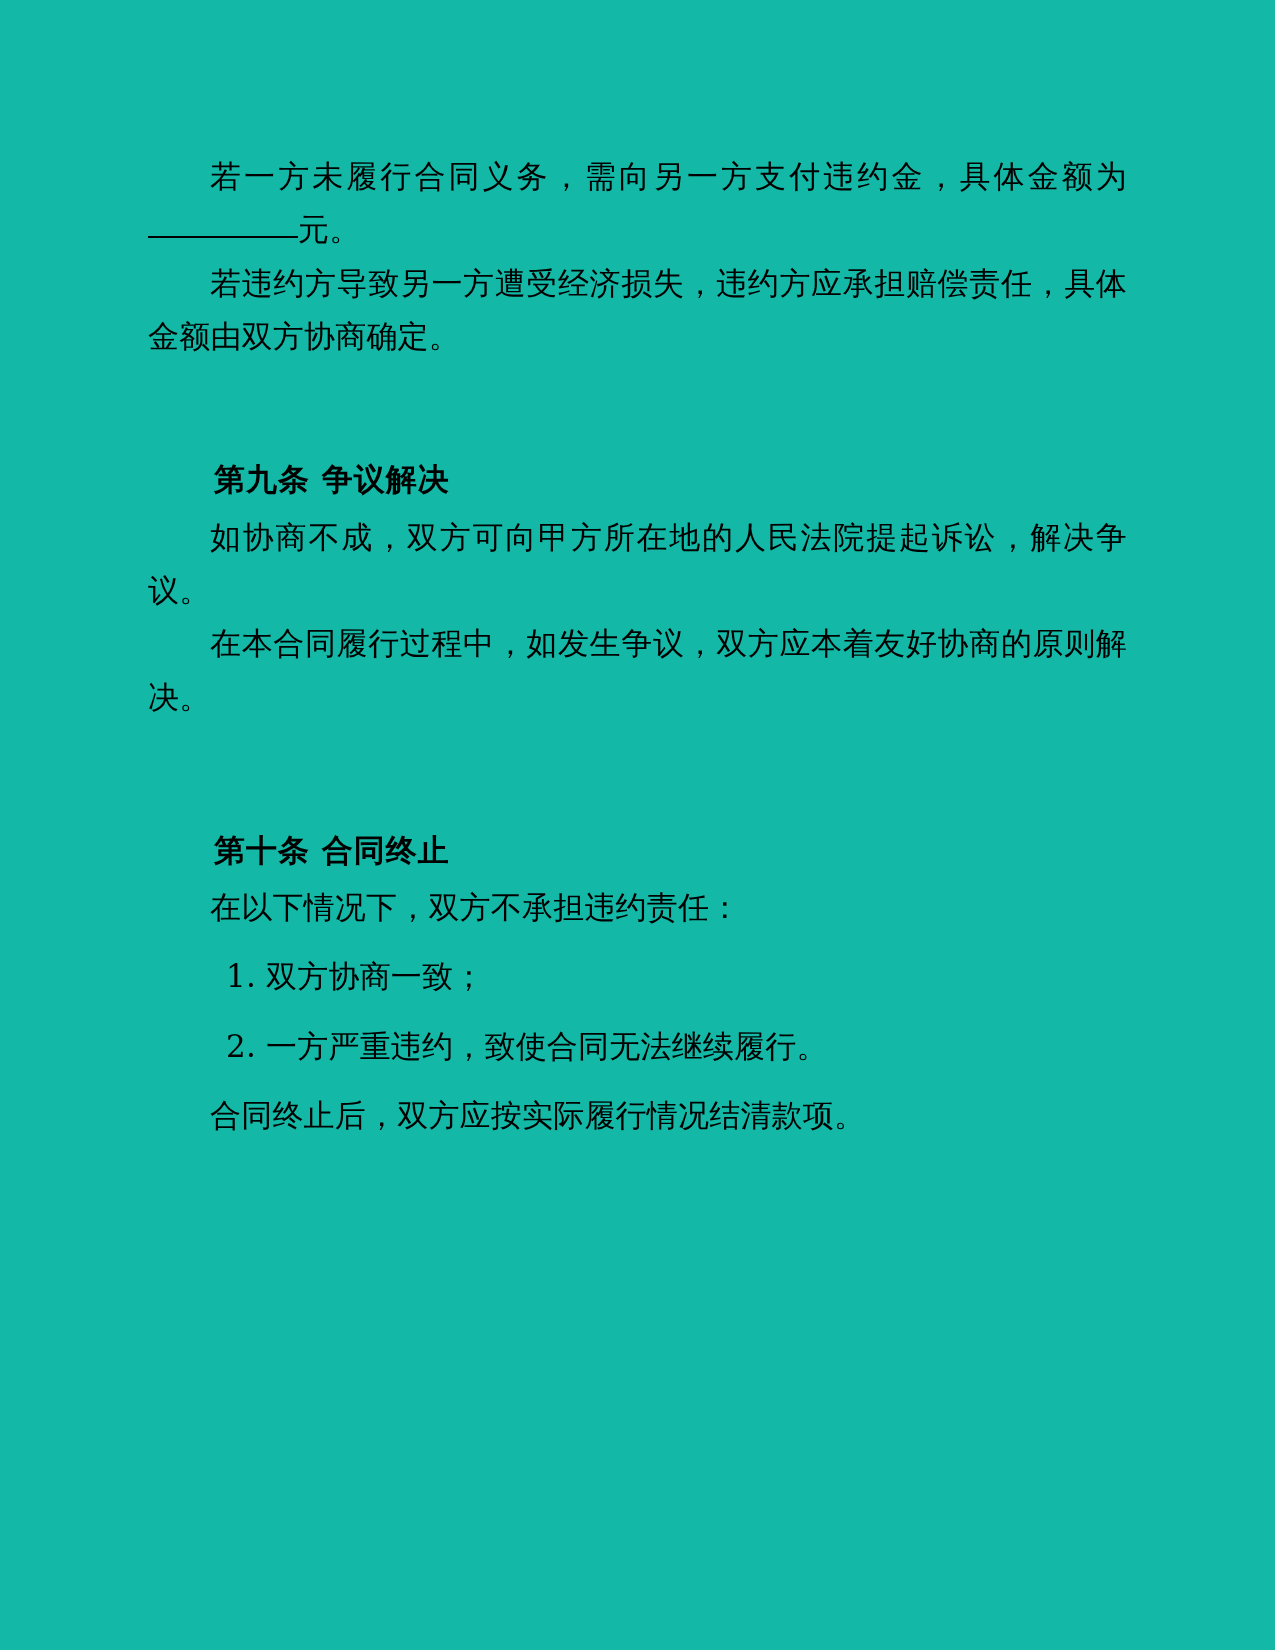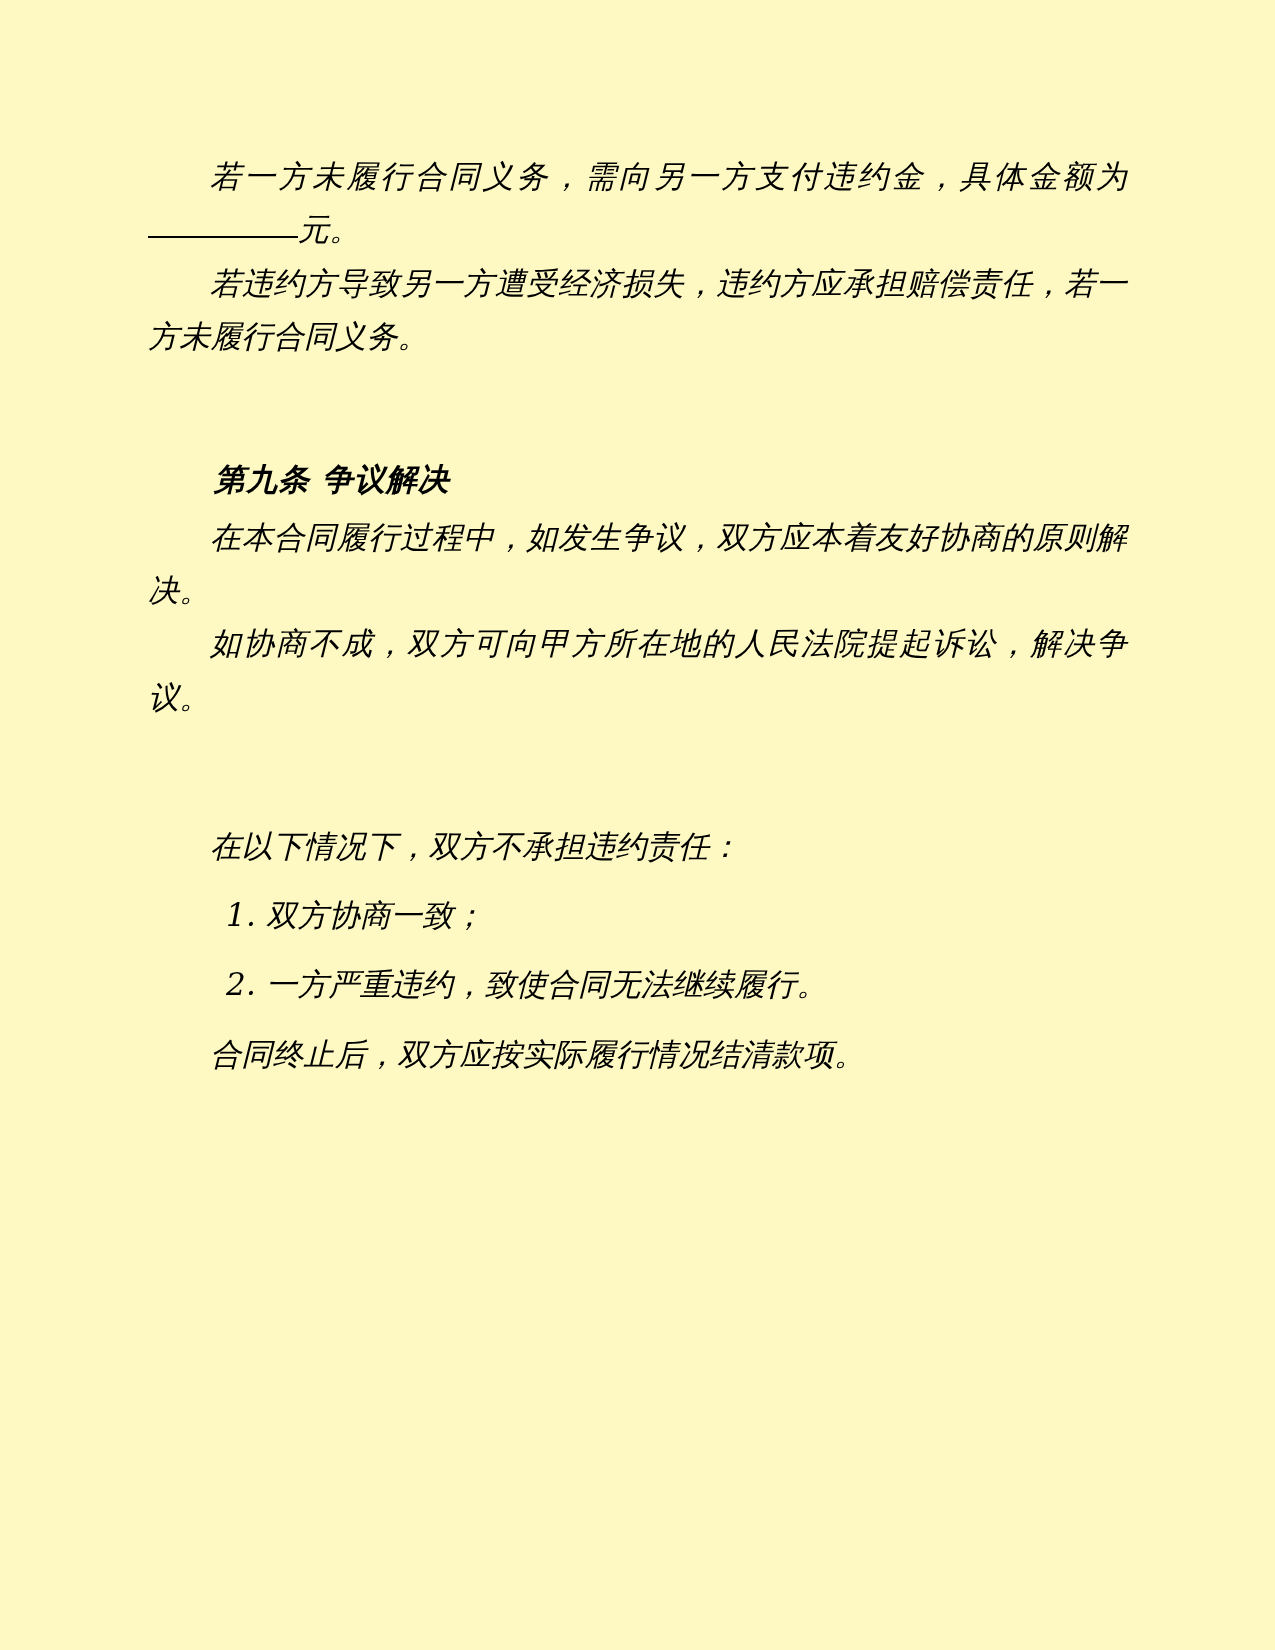--- a/index.html
+++ b/index.html
@@ -5,27 +5,26 @@
 <style>
   html, body {
     margin: 0;
     padding: 0;
     background: #ffffff;
   }
   .page {
     position: relative;
     width: 1275px;
     height: 1650px;
-    background: #fef9c3;
+    background: #14b8a6;
     margin: 0 auto;
     box-sizing: border-box;
     padding: 150px 148px 100px 148px;
     font-family: "DejaVu Serif", "Liberation Serif", serif;
     color: #000000;
-    font-style: italic;
   }
   .doc-body {
     font-size: 31px;
     line-height: 1.72;
     letter-spacing: 0.2px;
   }
   .para {
     margin: 0 0 0 0;
     text-indent: 2em;
     text-align: justify;
@@ -53,33 +52,34 @@
   }
 </style>
 </head>
 <body>
 
 <div class="page">
   <div class="doc-body">
 
     <p class="para"><span>若一方未履行合同义务，需向另一方支付违约金，具体金额为</span><span class="blank-line"></span><span>元。</span></p>
 
-    <p class="para">若违约方导致另一方遭受经济损失，违约方应承担赔偿责任，若一方未履行合同义务。</p>
+    <p class="para">若违约方导致另一方遭受经济损失，违约方应承担赔偿责任，具体金额由双方协商确定。</p>
 
 
     <div class="gap-lg"></div>
 
     <p class="heading">第九条 争议解决</p>
 
+    <p class="para">如协商不成，双方可向甲方所在地的人民法院提起诉讼，解决争议。</p>
+
     <p class="para">在本合同履行过程中，如发生争议，双方应本着友好协商的原则解决。</p>
-
-    <p class="para">如协商不成，双方可向甲方所在地的人民法院提起诉讼，解决争议。</p>
 
     <div class="gap-xl"></div>
 
+    <p class="heading">第十条 合同终止</p>
 
     <p class="para">在以下情况下，双方不承担违约责任：</p>
 
     <p class="list-item">1. 双方协商一致；</p>
 
     <p class="list-item">2. 一方严重违约，致使合同无法继续履行。</p>
 
     <p class="para">合同终止后，双方应按实际履行情况结清款项。</p>
 
     <div class="gap-xl"></div>

